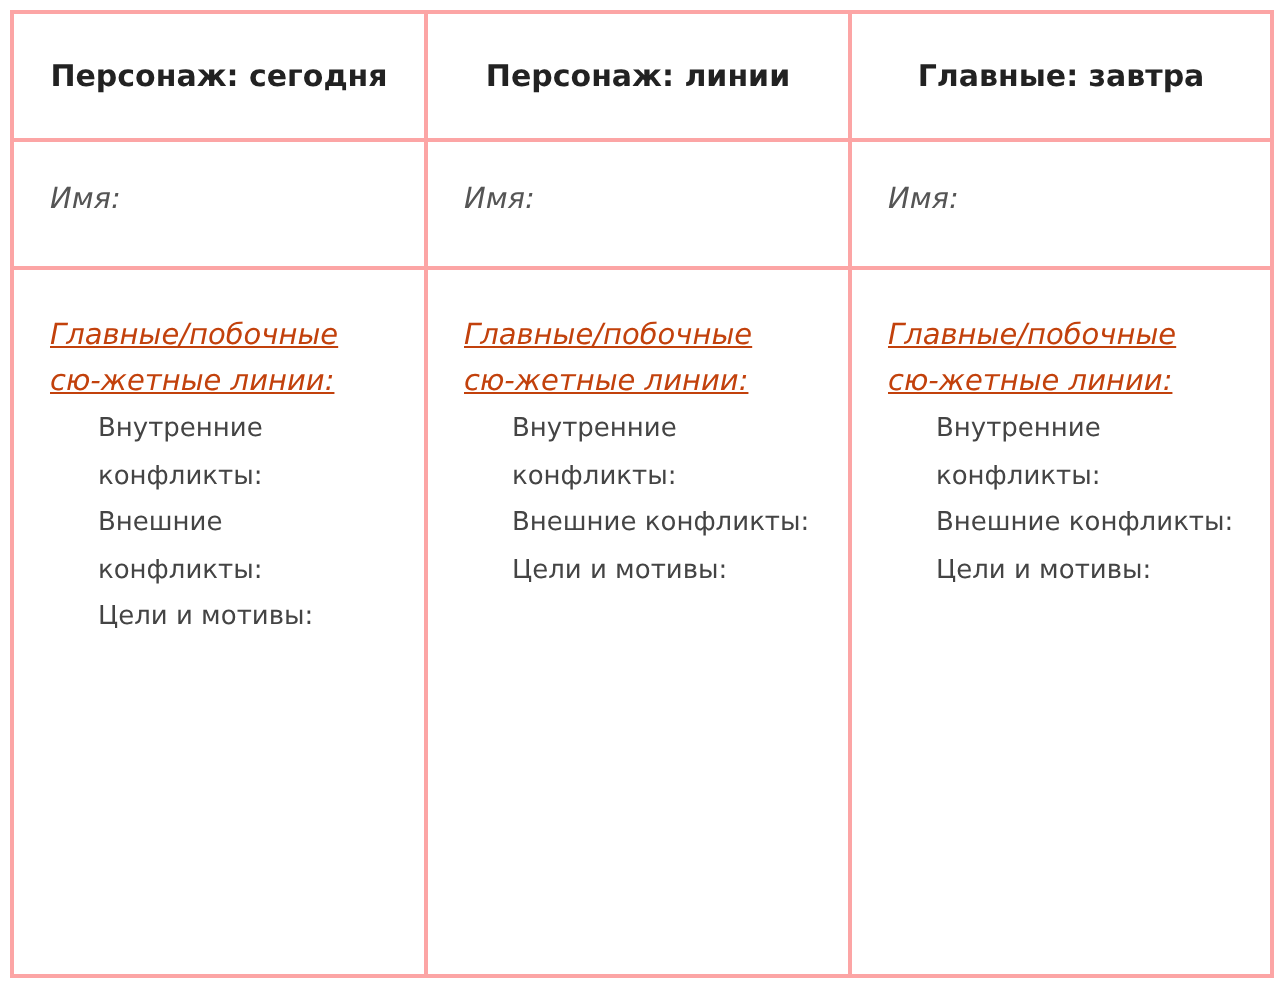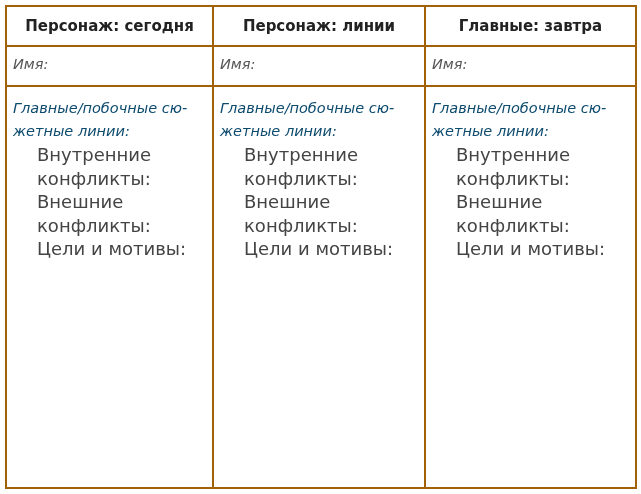--- a/index.html
+++ b/index.html
@@ -4,39 +4,39 @@
 <style>
   html, body { margin:0; padding:0; background:#ffffff; }
   body { width:641px; height:494px; position:relative; overflow:hidden;
          font-family:"DejaVu Sans", "Liberation Sans", sans-serif; color:#3a3a3a; }
   table.sheet {
     position:absolute; left:5px; top:5px;
     width:630px; height:484px;
     border-collapse:collapse; table-layout:fixed;
   }
   table.sheet td, table.sheet th {
-    border:2px solid #a16207;
+    border:2px solid #fca5a5;
     vertical-align:top;
-    padding:0;
+    padding:12px;
   }
   table.sheet th {
     height:38px; font-weight:bold; font-size:15px; color:#222;
     text-align:center; vertical-align:middle;
   }
   .name-cell { height:38px;border-radius:17px; }
   .name-cell span {
     display:block; padding:9px 0 0 6px;
     font-style:italic; font-size:14.5px; color:#555;
   }
   .plot-head {
     display:block; padding:10px 8px 0 6px;
-    font-style:italic; font-size:14.5px; line-height:23px; color:#0c4a6e;
+    font-style:italic; font-size:14.5px; line-height:23px; color:#c2410c;text-decoration:underline;
   }
   .items { list-style:none; margin:0; padding:0 6px 0 30px; }
-  .items li { font-size:18px; line-height:23.5px; color:#444; }
+  .items li { font-size:13px; line-height:23.5px; color:#444; }
 </style>
 </head>
 <body>
 
 <table class="sheet">
   <colgroup>
     <col style="width:207px">
       <col style="width:212px">
       <col style="width:211px">
   </colgroup>

